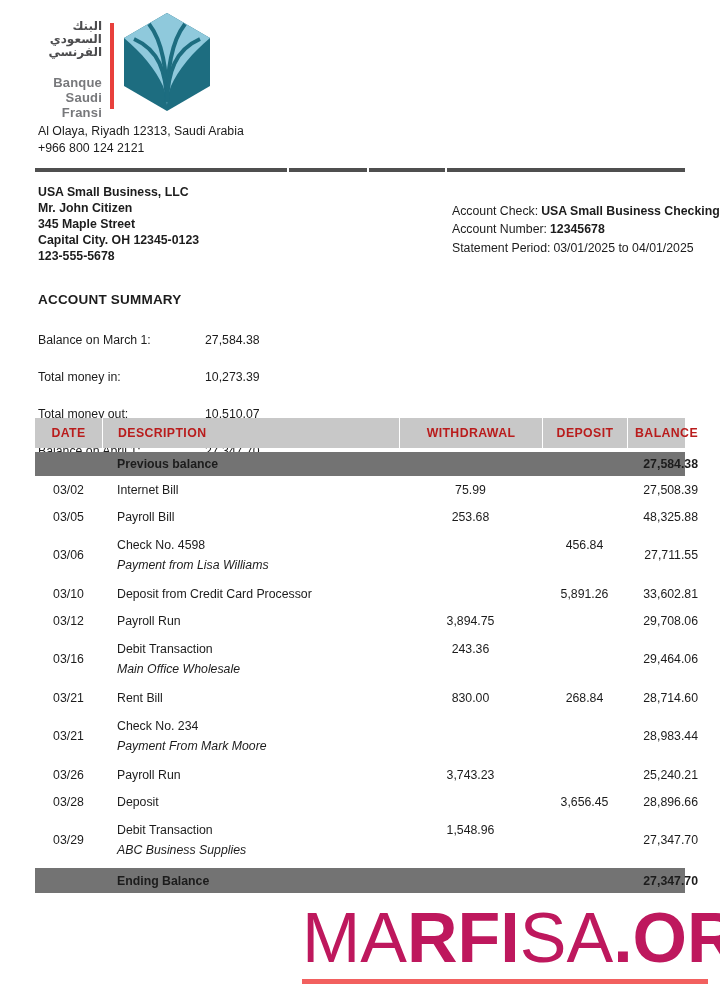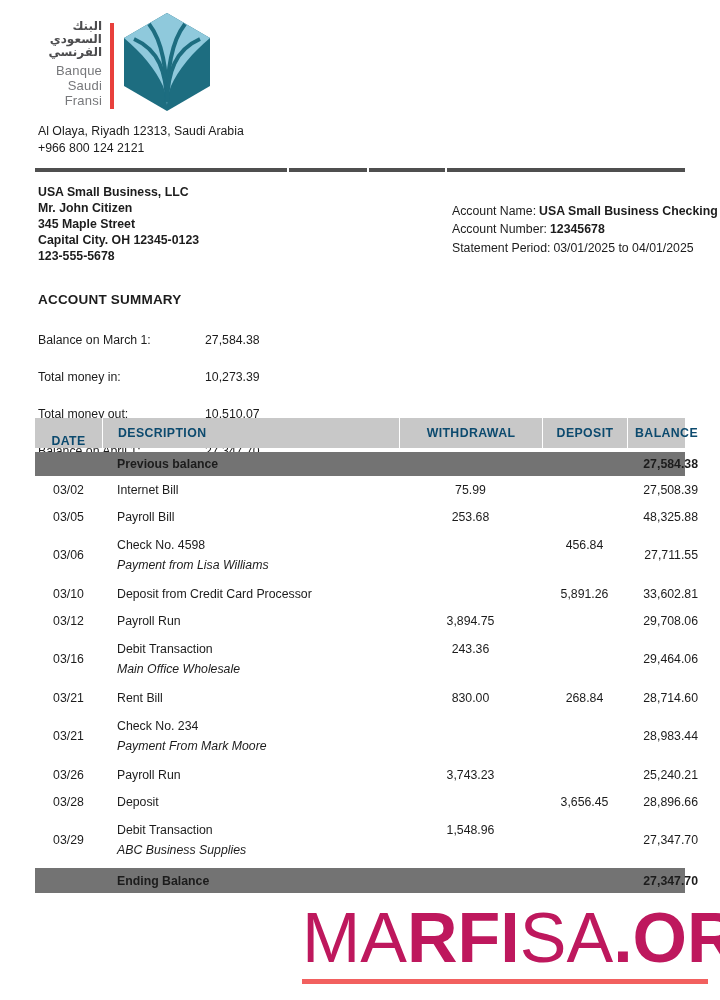--- a/index.html
+++ b/index.html
@@ -5,21 +5,21 @@
   * { margin:0; padding:0; box-sizing:border-box; }
   html,body { background:#ffffff; }
   body {
     width:720px; height:1000px; position:relative; overflow:hidden;
     font-family:"Liberation Sans", sans-serif; color:#1c1c1c; font-size:12.3px;
   }
   
   .bank-block { position:absolute; left:38px; top:10px; display:flex; }
   .bank-names { width:64px; text-align:right; padding-top:10px; }
   .arabic { font-family:"DejaVu Sans", sans-serif; font-weight:bold; font-size:12px; line-height:13px; color:#4d4d4f; direction:rtl; }
-  .latin  { font-weight:normal; font-size:13px; line-height:15px; color:#77787b; margin-top:4px; letter-spacing:0.2px; }
+  .latin  { font-weight:bold; font-size:13px; line-height:15px; color:#77787b; margin-top:16px; letter-spacing:0.2px; }
   .red-bar { width:3.5px; background:#e8403c; height:86px; margin:13px 7px 0 8px; }
   .hex-svg { width:92px; height:100px; margin-top:2px; }
   
   .address { position:absolute; left:38px; top:123px; line-height:17px; }
   
   .divider { position:absolute; left:35px; top:168px; display:flex; gap:2px; }
   .divider span { height:3.5px; background:#4f4f4f; display:block; }
   
   .customer { position:absolute; left:38px; top:184px; font-weight:bold; line-height:16px; }
   .acct-info { position:absolute; left:452px; top:202px; line-height:18.4px; }
@@ -30,21 +30,21 @@
   .summary { position:absolute; left:38px; top:316px; }
   .summary .srow { height:20px; position:relative;margin-top:17px; }
   .summary .sval { position:absolute; left:167px; top:0; }
   
   .txn-table { position:absolute; left:35px; top:418px; width:650px; }
   .c-date { width:67px; text-align:center; flex-shrink:0; }
   .c-desc { width:268px; padding-left:15px; flex-shrink:0; }
   .c-w    { width:143px; text-align:center; flex-shrink:0;margin-left:29px; }
   .c-dep  { width:85px;  text-align:center; flex-shrink:0; }
   .c-bal  { width:87px;  text-align:right; padding-right:16px; flex-shrink:0; }
-  .thead { display:flex; align-items:flex-end; height:30px; background:#c8c8c8; color:#0c4a6e; font-weight:bold; letter-spacing:0.4px; }
+  .thead { display:flex; align-items:center; height:30px; background:#c8c8c8; color:#b91c1c; font-weight:bold; letter-spacing:0.4px; }
   .thead > div + div { border-left:1.5px solid #ffffff; height:100%; display:flex; align-items:center; }
   .thead .c-desc { }
   .thead .c-w, .thead .c-dep { justify-content:center; }
   .thead .c-bal { justify-content:flex-end; }
   .balance-row { display:flex; align-items:center; height:24px; background:#737373; font-weight:bold; }
   .balance-row.prev { margin-top:4px; }
   .balance-row.end  { margin-top:3px; height:25px; }
   .t-row { display:flex; align-items:center; height:27px; }
   .t-row.two-line { height:50px; }
   .t-row.two-line .c-desc { line-height:20px; }
@@ -97,21 +97,21 @@
 <div class="customer">
   <div>USA Small Business, LLC</div>
   <div>Mr. John Citizen</div>
   <div>345 Maple Street</div>
   <div>Capital City. OH 12345-0123</div>
   <div>123-555-5678</div>
 </div>
 
 <div class="acct-info">
   <div>
-    <span>Account Name:</span><span class="val">USA Small Business Checking</span>
+    <span>Account Check:</span><span class="val">USA Small Business Checking</span>
   </div>
   <div>
     <span>Account Number:</span><span class="val">12345678</span>
   </div>
   <div>
     <span>Statement Period:</span><span class="val-plain">03/01/2025 to 04/01/2025</span>
   </div>
 </div>
 
 <div class="summary-title">ACCOUNT SUMMARY</div>

